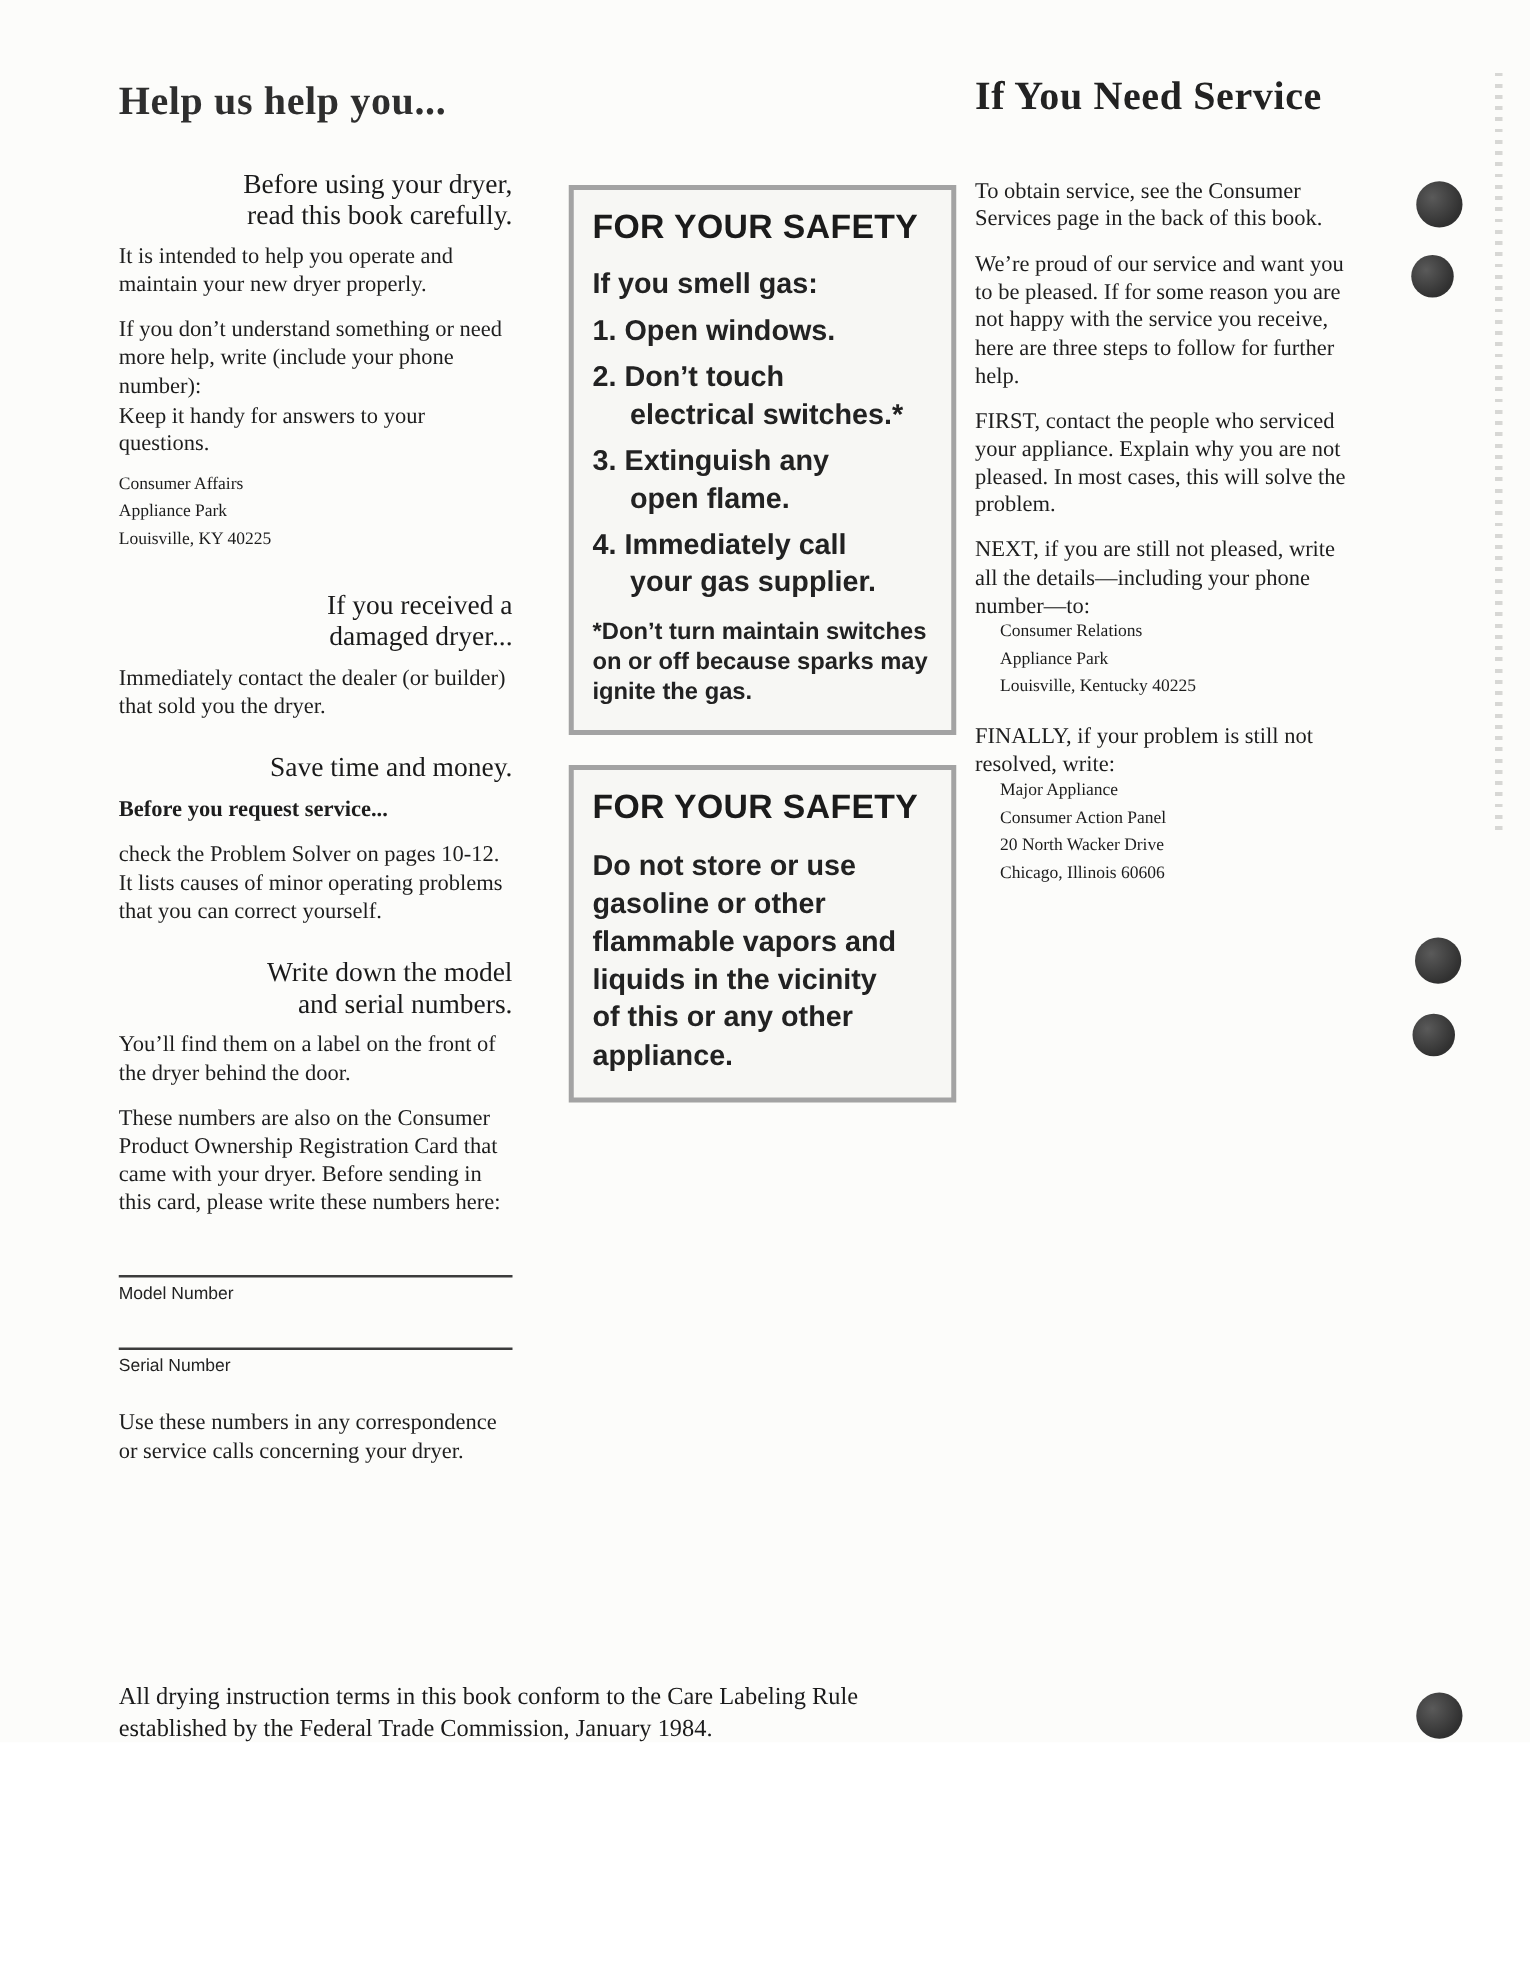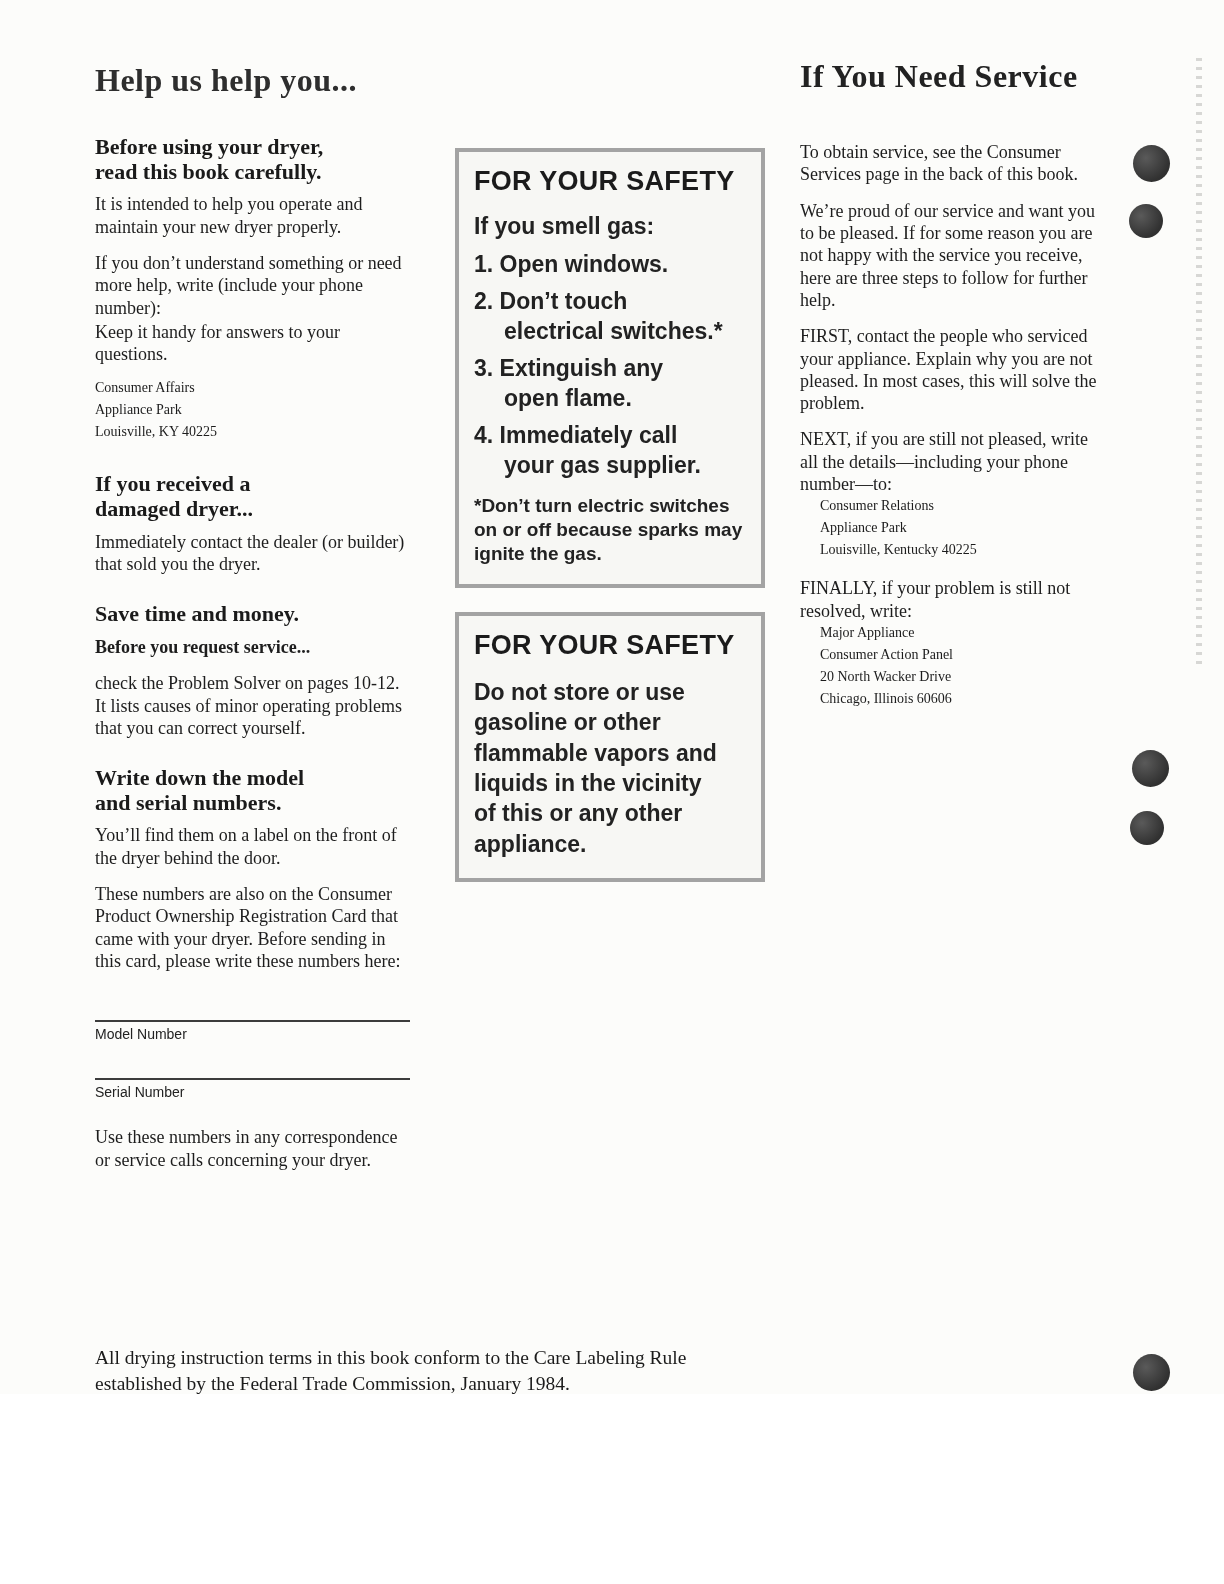--- a/index.html
+++ b/index.html
@@ -6,31 +6,31 @@
   html,body { background:#ffffff; }
   .page {
     position:relative; width:1224px; height:1394px; margin:0 auto;
     background:#fcfcfa; color:#1c1c1c; overflow:hidden;
     font-family:"Liberation Serif", serif;
   }
   .pre { white-space:pre-line; }
 
   
   .col-left  { position:absolute; left:95px;  top:62px; width:315px; }
-  .col-right { position:absolute; left:800px; top:58px; width:310px; }
+  .col-right { position:absolute; left:780px; top:58px; width:310px; }
 
   .main-title {
     font-size:32px; font-weight:bold; color:#2e2e2e;
     letter-spacing:0.5px; margin-bottom:36px;
   }
   .col-right .main-title { margin-bottom:46px; color:#222; }
 
   .sec-h {
-    font-size:22px; font-weight:bold; line-height:1.12;
-    margin-top:27px; margin-bottom:9px; color:#1a1a1a;
+    font-size:22px; font-weight:normal; line-height:1.12;
+    margin-top:27px; margin-bottom:9px; color:#1a1a1a;text-align:right;
   }
   .sec-h.first { margin-top:0; }
 
   p.body {
     font-size:18px; line-height:1.24; margin-bottom:14px; color:#1d1d1d;
   }
   p.body.tight { margin-bottom:2px; }
   .addr { font-size:14px; line-height:1.24; }
   .addr.indent { padding-left:20px; margin-bottom:14px; }
   .addr div { min-height:22px; }
@@ -136,21 +136,21 @@
   <div class="safety-box one">
     <div class="sb-title">FOR YOUR SAFETY</div>
     <div class="sb-sub">If you smell gas:</div>
     <div class="sb-item pre">1. Open windows.</div>
     <div class="sb-item pre">2. Don’t touch
 electrical switches.*</div>
     <div class="sb-item pre">3. Extinguish any
 open flame.</div>
     <div class="sb-item pre">4. Immediately call
 your gas supplier.</div>
-    <div class="sb-foot pre">*Don’t turn electric switches
+    <div class="sb-foot pre">*Don’t turn maintain switches
 on or off because sparks may
 ignite the gas.</div>
   </div>
 
   <div class="safety-box two">
     <div class="sb-title">FOR YOUR SAFETY</div>
     <div class="sb-body pre">Do not store or use
 gasoline or other
 flammable vapors and
 liquids in the vicinity

